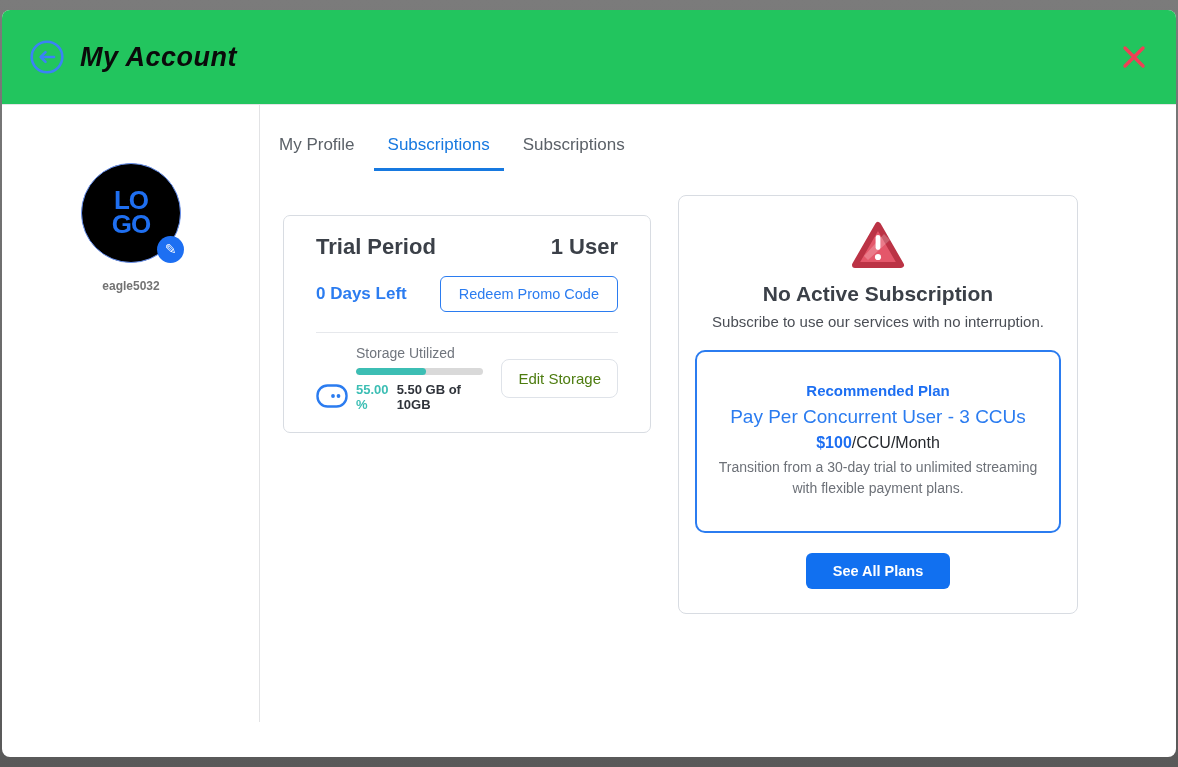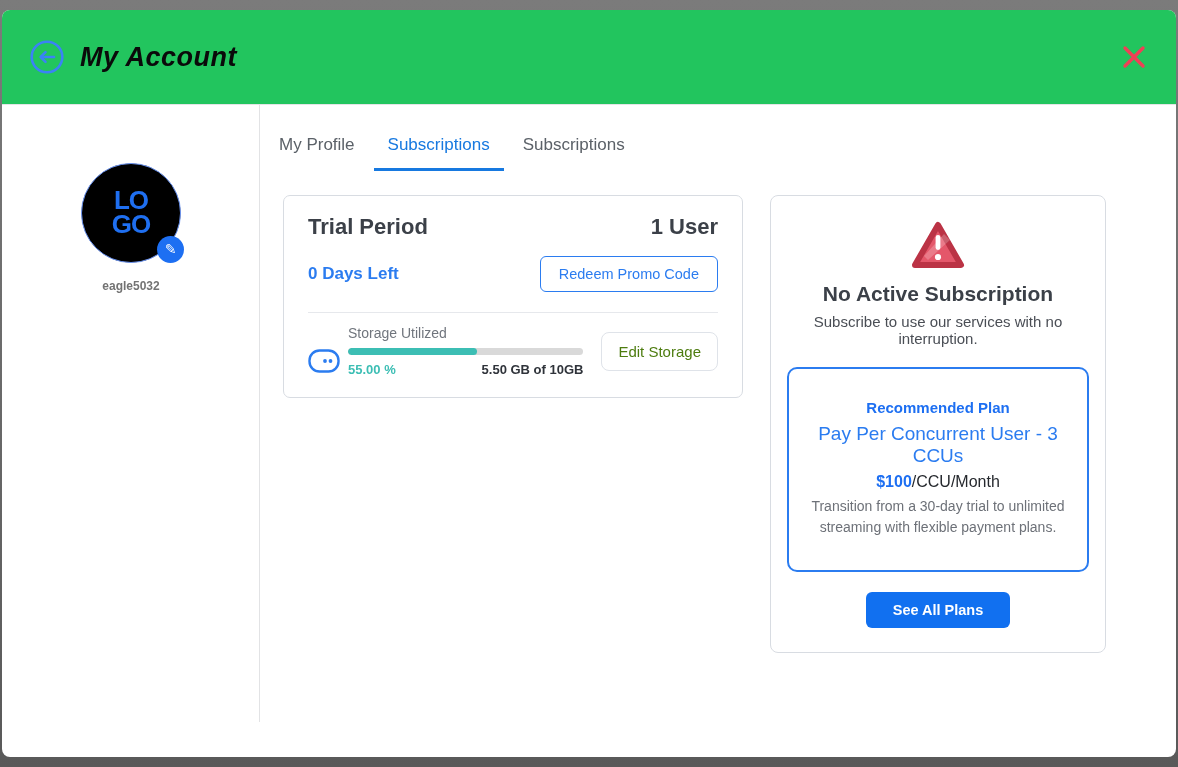--- a/index.html
+++ b/index.html
@@ -59,21 +59,21 @@
     padding:0 14px 13px; font-size:17px; color:#5b6168; background:none; border:none;
     border-bottom:3px solid transparent; cursor:pointer;
     font-family:inherit;
   }
   .tab.active { color:#1779e0; border-bottom-color:#1779e0; }
   .cards { display:flex; align-items:flex-start; gap:27px; margin-top:24px; margin-left:18px; }
   .card {
     background:#fff; border:1px solid #d8dce2; border-radius:7px;
   }
   
-  .trial-card { width:460px; padding:18px 24px 20px; }
+  .trial-card { width:368px; padding:18px 32px 20px;margin-top:20px; }
   .trial-top { display:flex; justify-content:space-between; align-items:baseline; }
   .trial-title, .trial-users { font-size:22px; font-weight:bold; color:#3b4048; }
   .trial-mid { display:flex; justify-content:space-between; align-items:center; margin-top:16px; }
   .days-left { font-size:17px; font-weight:bold; color:#2b7cf0; }
   .redeem-btn {
     background:#fff; border:1px solid #2b7cf0; color:#2b7cf0; border-radius:6px;
     font-size:14.5px; padding:9px 18px; cursor:pointer; font-family:inherit;
   }
   .trial-divider { border:none; border-top:1px solid #e6e8ec; margin:20px 0 12px; }
   .storage-row { display:flex; align-items:flex-end; }
@@ -84,21 +84,21 @@
   .progress-fill { height:100%; background:#3cbeb4; border-radius:4px; width:0; }
   .storage-stats { display:flex; justify-content:space-between; margin-top:7px; }
   .storage-pct { font-size:13px; font-weight:bold; color:#3cbeb4; }
   .storage-usage { font-size:13px; font-weight:bold; color:#2f333a; }
   .edit-storage-btn {
     align-self:center; margin-left:18px; background:#fff; border:1px solid #dfe3e9;
     color:#4d7c0f; border-radius:8px; font-size:15px; padding:10px 16px;
     cursor:default; font-family:inherit;
   }
   
-  .sub-card { width:336px; padding:24px 16px 24px; text-align:center; border-radius:8px; }
+  .sub-card { width:400px; padding:24px 16px 24px; text-align:center; border-radius:8px; }
   .warning-icon { display:inline-block; }
   .sub-title { font-size:21px; font-weight:bold; color:#3b4048; margin-top:8px; }
   .sub-subtitle { font-size:15px; color:#4a4e55; margin-top:7px; }
   .plan-box {
     margin-top:20px; border:2px solid #2b7cf0; border-radius:10px;
     padding:30px 14px 32px;
   }
   .plan-heading { font-size:15px; font-weight:bold; color:#1d6ff2; }
   .plan-name { font-size:19px; color:#2b7cf0; margin-top:7px; }
   .plan-price { font-size:16px; margin-top:6px; color:#26292e; }

